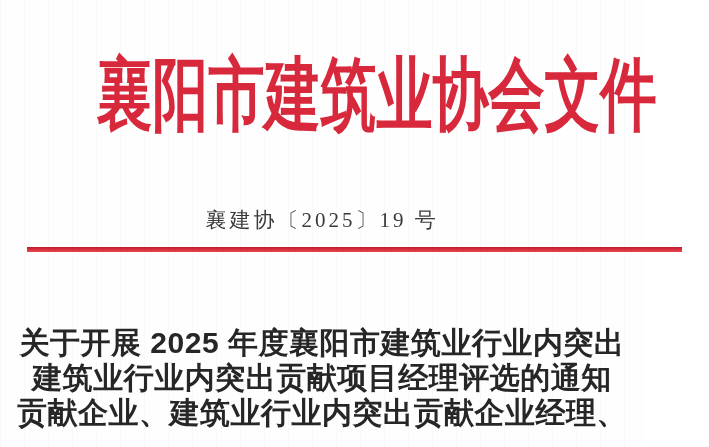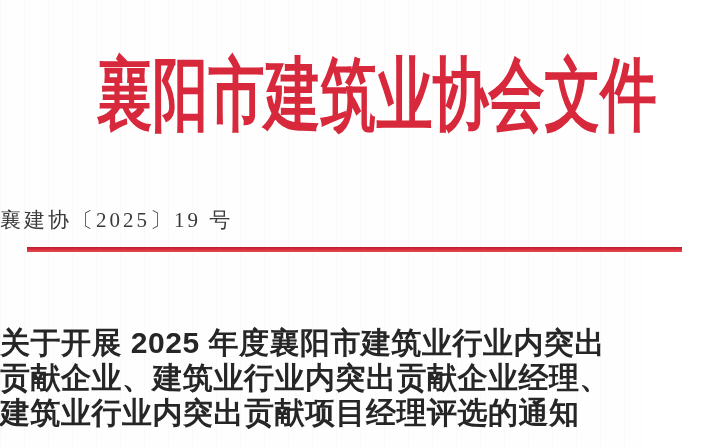--- a/index.html
+++ b/index.html
@@ -38,40 +38,42 @@
     transform: scaleX(0.70);
     transform-origin: 50% 50%;
     white-space: nowrap;
     letter-spacing: 0px;
   }
   .doc-number {
     position: absolute;
     top: 206px;
     left: 0;
     width: 100%;
+    text-align: center;
     font-family: "Liberation Serif", "DejaVu Serif", serif;
     font-size: 21px;
     line-height: 28px;
     color: #3a3a3a;
     letter-spacing: 3px;
     white-space: nowrap;
   }
   .red-line {
     position: absolute;
     top: 247px;
     left: 27px;
     width: 655px;
     height: 5px;
     background: linear-gradient(to bottom, #b2202e 0%, #d8293c 40%, #e64a4a 100%);
   }
   .notice-title {
     position: absolute;
     top: 325px;
     left: 0;
     width: 100%;
+    text-align: center;
     font-family: "Liberation Sans", "DejaVu Sans", sans-serif;
     font-weight: bold;
     font-size: 30px;
     line-height: 35px;
     color: #262626;
     letter-spacing: 0.5px;
   }
   .notice-title .line {
     white-space: nowrap;
   }
@@ -82,17 +84,17 @@
 <div class="page">
 
   <div class="org-title">襄阳市建筑业协会文件</div>
 
   <div class="doc-number">襄建协〔2025〕19 号</div>
 
   <div class="red-line"></div>
 
   <div class="notice-title">
     <div class="line">关于开展 2025 年度襄阳市建筑业行业内突出</div>
+    <div class="line">建筑业行业内突出贡献项目经理评选的通知</div>
     <div class="line">贡献企业、建筑业行业内突出贡献企业经理、</div>
-    <div class="line">建筑业行业内突出贡献项目经理评选的通知</div>
   </div>
 
 </div>
 
 </body></html>

